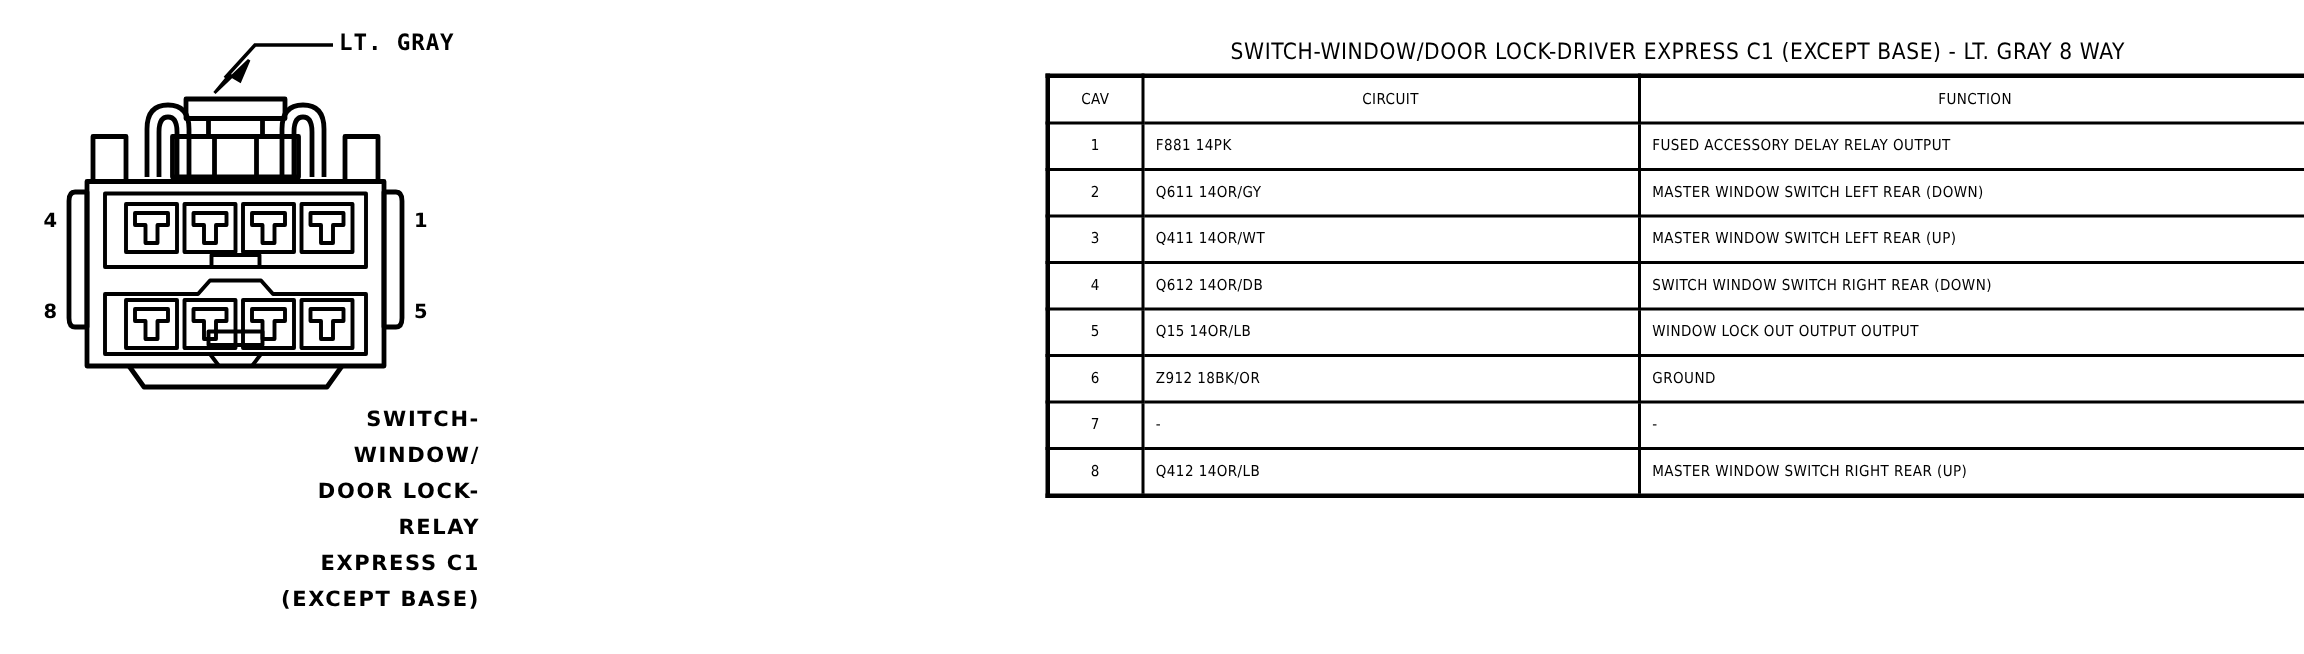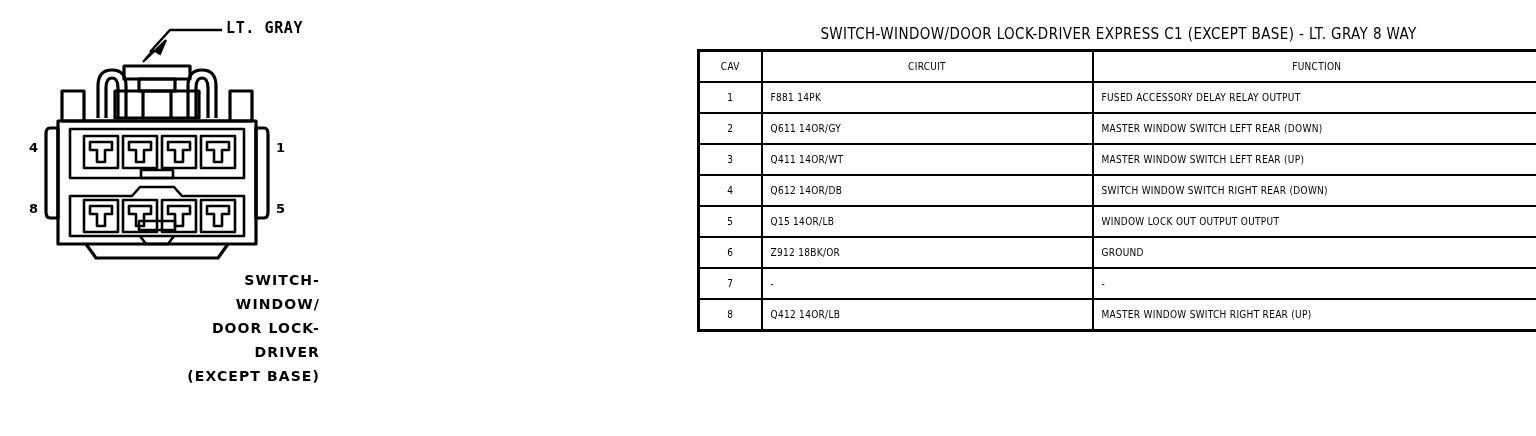--- a/index.html
+++ b/index.html
@@ -209,21 +209,22 @@
 
   <div class="pin-num" id="pin-4">4</div>
   <div class="pin-num" id="pin-8">8</div>
   <div class="pin-num" id="pin-1">1</div>
   <div class="pin-num" id="pin-5">5</div>
 
   <div id="connector-caption">
     <div>SWITCH-</div>
     <div>WINDOW/</div>
     <div>DOOR LOCK-</div>
-    <div>DRIVER</div>
+    <div>RELAY</div>
+    <div>EXPRESS C1</div>
     <div>(EXCEPT BASE)</div>
   </div>
 </div>
 
 <div id="table-panel">
 
   <div id="table-title">SWITCH-WINDOW/DOOR LOCK-DRIVER EXPRESS C1 (EXCEPT BASE) - LT. GRAY 8 WAY</div>
 
   <table id="pinout-table">
     <colgroup>

